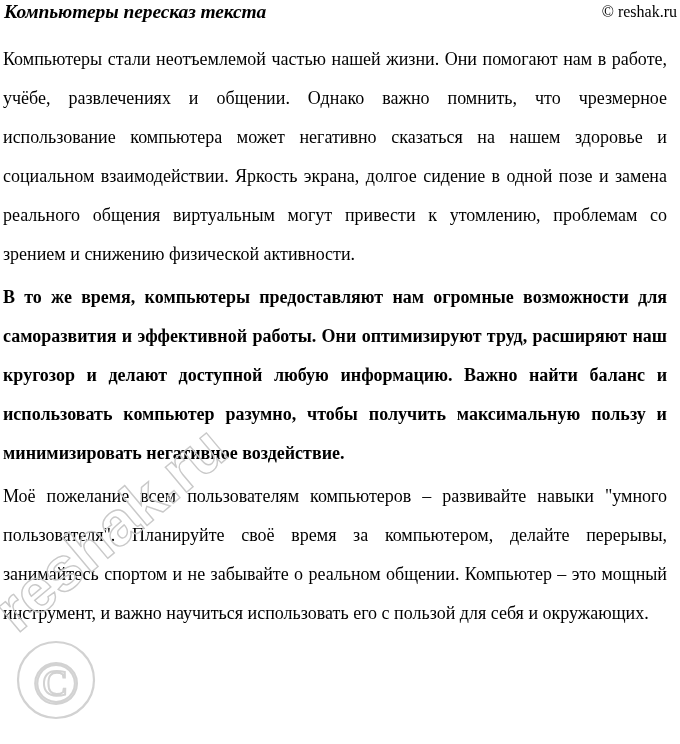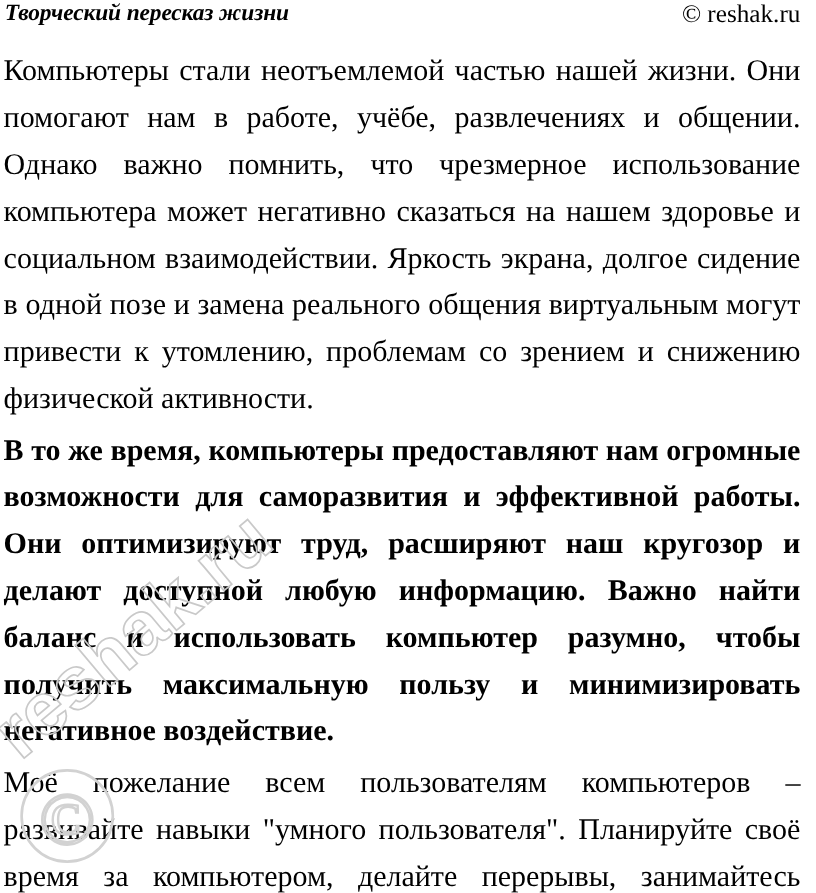--- a/index.html
+++ b/index.html
@@ -40,38 +40,38 @@
   .doc-title {
     font-size: 19.5px;
     font-weight: bold;
     font-style: italic;
     line-height: 23px;
     letter-spacing: -0.1px;
     padding-left: 4px;
     white-space: nowrap;
   }
   .copyright {
-    font-size: 21px;
+    font-size: 16px;
     font-weight: normal;
     font-style: normal;
     line-height: 23px;
-    padding-right: 13px;
+    padding-right: 3px;
     white-space: nowrap;
     text-align: center;
   }
 
   
   .body-text {
     position: absolute;
     left: 3px;
     top: 40px;
     width: 676px;
   }
   .para {
-    font-size: 25px;
+    font-size: 18px;
     line-height: 39px;
     text-align: justify;
     text-justify: inter-word;
     margin: 0 12px 4px 0;
     hyphens: none;
     word-spacing: 0px;
   }
   .para.p2 { margin-top: 4px; font-weight: bold; }
   .para.p3 { margin-top: 4px; }
   
@@ -110,21 +110,21 @@
     stroke: #d2d2d2;
     stroke-width: 2.0;
   }
 </style>
 </head>
 <body>
 
 <div class="page">
 
   <div class="header">
-    <div class="doc-title">Творческий пересказ жизни</div>
+    <div class="doc-title">Компьютеры пересказ текста</div>
     <div class="copyright">© reshak.ru</div>
   </div>
 
   <div class="body-text">
     <p class="para p1">Компьютеры стали неотъемлемой частью нашей жизни. Они помогают нам в работе, учёбе, развлечениях и общении. Однако важно помнить, что чрезмерное использование компьютера может негативно сказаться на нашем здоровье и социальном взаимодействии. Яркость экрана, долгое сидение в одной позе и замена реального общения виртуальным могут привести к утомлению, проблемам со зрением и снижению физической активности.</p>
     <p class="para p2">В то же время, компьютеры предоставляют нам огромные возможности для саморазвития и эффективной работы. Они оптимизируют труд, расширяют наш кругозор и делают доступной любую информацию. Важно найти баланс и использовать компьютер разумно, чтобы получить максимальную пользу и минимизировать негативное воздействие.</p>
     <p class="para p3">Моё пожелание всем пользователям компьютеров – развивайте навыки "умного пользователя". Планируйте своё время за компьютером, делайте перерывы, занимайтесь спортом и не забывайте о реальном общении. Компьютер – это мощный инструмент, и важно научиться использовать его с пользой для себя и окружающих.</p>
   </div>
 
   <div class="watermark">

